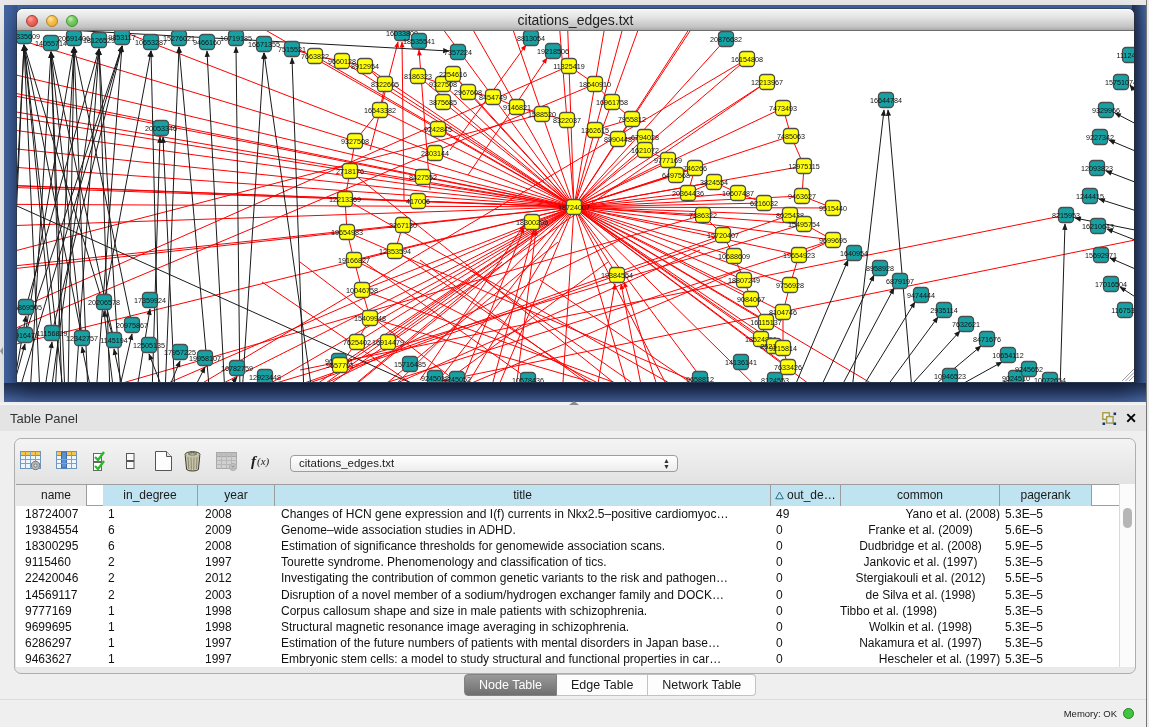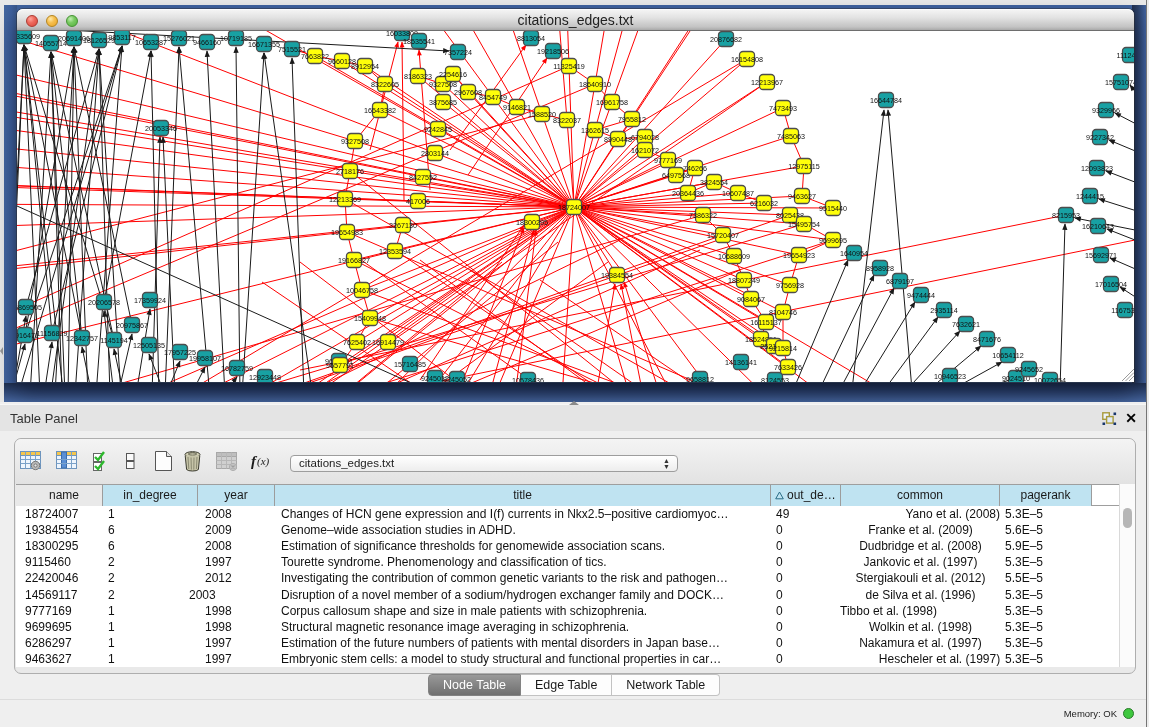--- a/index.html
+++ b/index.html
@@ -55,21 +55,21 @@
 .ell { overflow:hidden; }
 #vscroll { position:absolute; left:1104px; top:45px; width:16px; height:183px; background:#fbfbfb;
   border-left:1px solid #d9d9d9; }
 #vthumb { position:absolute; left:3px; top:24px; width:9px; height:20px; background:#b6b6b6; border-radius:5px; }
 
 #tabs { position:absolute; left:428px; top:272px; height:22px; display:flex;
   font-size:12.5px; }
 .tab { height:22px; padding:3px 14px 0 14px; background:#fdfdfd; border:1px solid #c2c2c2;
   border-left:none; color:#1a1a1a; }
 .tab.first { border-left:1px solid #c2c2c2; border-radius:4px 0 0 4px;
-  background:linear-gradient(180deg,#999999,#6f6f6f); color:#fff; border-color:#828282; }
+  background:linear-gradient(180deg,#999999,#6f6f6f); color:#fff; border-color:#828282;margin-left:36px; }
 .tab.last { border-radius:0 4px 4px 0; }
 
 #status { position:absolute; left:0; top:297px; width:1149px; height:28px; border-top:1px solid #dcdcdc; }
 #status .mem { position:absolute; right:32px; top:8px; font-size:9.5px; color:#222; }
 #memdot { position:absolute; right:15px; top:8px; width:11px; height:11px; border-radius:50%;
   background:#3ec73e; border:1px solid #2b7a2b; }
 
 #edgeR { position:absolute; right:0; top:0; width:3px; height:727px; background:#ececec;
   border-left:1.5px solid #757575; }
 #divider { position:absolute; left:569px; top:401px; width:0; height:0;
@@ -995,21 +995,21 @@
             </g>
 
 <g transform="translate(232,0)">
               <text x="0" y="17" font-family="Liberation Serif, serif" font-size="15" font-style="italic" font-weight="bold" fill="#1a1a1a">f</text>
 <text x="6" y="16" font-family="Liberation Serif, serif" font-size="11" font-style="italic" fill="#1a1a1a">(x)</text>
             </g>
 </svg>
         <div id="combo">citations_edges.txt<span class="arrows">▲<br>▼</span></div>
       </div>
       <div id="thead">
-          <div class="hcell" style="left:0px;width:87px;background:#e9e9e9;padding-left:10px;">name</div>
+          <div class="hcell" style="left:0px;width:71px;background:#e9e9e9;padding-left:10px;">name</div>
           <div class="hcell" style="left:87px;width:95px;background:#bfe3f1;">in_degree</div>
           <div class="hcell" style="left:182px;width:77px;background:#bfe3f1;">year</div>
           <div class="hcell" style="left:259px;width:496px;background:#bfe3f1;">title</div>
           <div class="hcell" style="left:755px;width:70px;background:#bfe3f1;text-align:left;padding-left:4px;"><svg width="9" height="9" viewBox="0 0 9 9" style="vertical-align:-1px;margin-right:3px">
               <path d="M4.5 1 L8.3 7.8 H0.7 z" fill="none" stroke="#2a6d86" stroke-width="1"></path>
             </svg>out_de…</div>
           <div class="hcell" style="left:825px;width:159px;background:#bfe3f1;">common</div>
           <div class="hcell" style="left:984px;width:92px;background:#bfe3f1;">pagerank</div>
         </div>
       <div id="tbody">
@@ -1054,24 +1054,24 @@
             <span style="left:92px">2</span>
 <span style="left:189px">2012</span>
             <span style="left:265px;width:486px" class="ell">Investigating the contribution of common genetic variants to the risk and pathogen…</span>
 <span style="left:760px">0</span>
             <span style="left:825px;width:159px;text-align:center">Stergiakouli et al. (2012)</span>
 <span style="left:989px">5.5E–5</span>
           </div>
           <div class="trow" style="top:80.5px">
 <span style="left:9px">14569117</span>
             <span style="left:92px">2</span>
-<span style="left:173px">2003</span>
+<span style="left:189px">2003</span>
             <span style="left:265px;width:486px" class="ell">Disruption of a novel member of a sodium/hydrogen exchanger family and DOCK…</span>
 <span style="left:760px">0</span>
-            <span style="left:825px;width:159px;text-align:center">de Silva et al. (1996)</span>
+            <span style="left:825px;width:159px;text-align:center">de Silva et al. (1998)</span>
 <span style="left:989px">5.3E–5</span>
           </div>
           <div class="trow" style="top:96.6px">
 <span style="left:9px">9777169</span>
             <span style="left:92px">1</span>
 <span style="left:189px">1998</span>
             <span style="left:265px;width:486px" class="ell">Corpus callosum shape and size in male patients with schizophrenia.</span>
 <span style="left:760px">0</span>
             <span style="left:793px;width:159px;text-align:center">Tibbo et al. (1998)</span>
 <span style="left:989px">5.3E–5</span>

